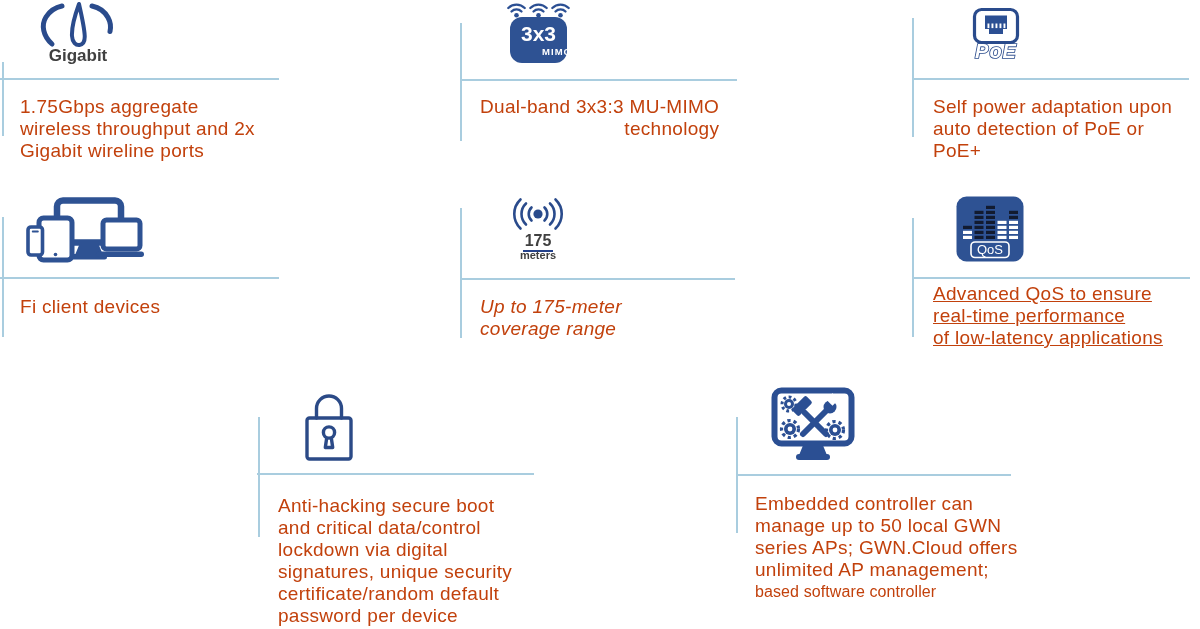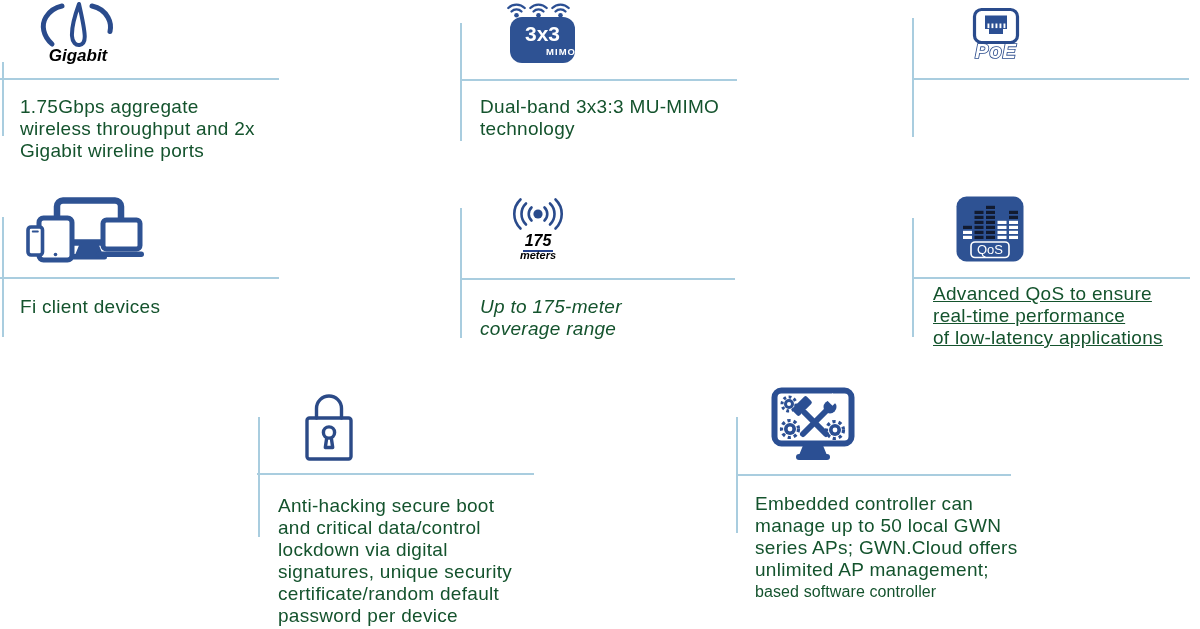--- a/index.html
+++ b/index.html
@@ -3,28 +3,28 @@
 <meta charset="utf-8">
 <style>
   html,body{margin:0;padding:0;background:#ffffff;}
   .canvas{
     position:relative;width:1200px;height:629px;background:#ffffff;
     font-family:"Liberation Sans",sans-serif;overflow:hidden;
   }
   .vline{position:absolute;width:2px;background:#a9cddf;}
   .hline{position:absolute;height:2px;background:#a9cddf;}
   .desc{
-    position:absolute;font-size:19px;line-height:22px;color:#14532d;
+    position:absolute;font-size:19px;line-height:22px;color:#c2410c;
     letter-spacing:0.3px;
   }
   .desc span{display:block;white-space:nowrap;}
   .desc span.small-line{font-size:16px;line-height:21.5px;letter-spacing:0.1px;}
   .icon-label{
-    position:absolute;text-align:center;font-weight:bold;font-style:italic;
-    color:#000000;
+    position:absolute;text-align:center;font-weight:bold;
+    color:#404040;
   }
   .iconbox{position:absolute;}
   .mimo-badge{
     position:absolute;background:#2e5293;border-radius:12px;
     display:flex;flex-direction:column;align-items:center;justify-content:center;
     color:#ffffff;text-align:center;
   }
   .mimo-top{font-size:21px;font-weight:bold;line-height:22px;}
   .mimo-bottom{font-size:9.5px;font-weight:bold;letter-spacing:1px;margin-top:1px;padding-left:37px;}
   .wifi-row{position:absolute;display:flex;gap:1px;}
@@ -61,27 +61,27 @@
         <circle cx="10" cy="13.2" r="2.3" fill="#2b4f93"></circle>
         <path d="M 5,9.5 A 7,7 0 0 1 15,9.5" stroke="#2b4f93" stroke-width="2.3" stroke-linecap="round" fill="none"></path>
         <path d="M 1.8,6 A 11.5,11.5 0 0 1 18.2,6" stroke="#2b4f93" stroke-width="2.3" stroke-linecap="round" fill="none"></path>
       </svg>
     <svg width="21" height="16" viewBox="0 0 20 16">
         <circle cx="10" cy="13.2" r="2.3" fill="#2b4f93"></circle>
         <path d="M 5,9.5 A 7,7 0 0 1 15,9.5" stroke="#2b4f93" stroke-width="2.3" stroke-linecap="round" fill="none"></path>
         <path d="M 1.8,6 A 11.5,11.5 0 0 1 18.2,6" stroke="#2b4f93" stroke-width="2.3" stroke-linecap="round" fill="none"></path>
       </svg>
   </div>
-  <div class="mimo-badge" style="left:510px;top:17px;width:65px;height:46px;">
+  <div class="mimo-badge" style="left:510px;top:17px;width:57px;height:46px;">
     <div class="mimo-top">3x3</div>
     <div class="mimo-bottom">MIMO</div>
   </div>
   <div class="vline" style="left:460px;top:23px;height:118px;"></div>
   <div class="hline" style="left:461px;top:79px;width:276px;"></div>
-  <div class="desc" style="left:480px;top:96px;">
+  <div class="desc" style="left:480px;top:96px;text-align:right;">
     <span>Dual-band 3x3:3 MU-MIMO</span>
     <span>technology</span>
   </div>
 
   <div class="iconbox" style="left:972px;top:7px;">
     <svg width="48" height="38" viewBox="0 0 48 38">
       <rect x="2.5" y="2.5" width="43" height="33" rx="7" fill="#ffffff" stroke="#2a4b8c" stroke-width="3.2"></rect>
       <path d="M 13,8.5 h 22 v 13.5 h -4 v 5 h -14 v -5 h -4 Z" fill="#2b4f93"></path>
       <g fill="#ffffff">
         <rect x="15.5" y="16.5" width="1.9" height="4.6"></rect>
@@ -92,20 +92,25 @@
       </g>
     </svg>
   </div>
   <div class="iconbox" style="left:964px;top:38px;">
     <svg width="64" height="26" viewBox="0 0 64 26">
       <text x="32" y="20" text-anchor="middle" font-family="Liberation Sans, sans-serif" font-size="20" font-weight="bold" font-style="italic" letter-spacing="1" fill="#ffffff" stroke="#2a4b8c" stroke-width="1.7" paint-order="stroke">PoE</text>
     </svg>
   </div>
   <div class="vline" style="left:912px;top:18px;height:119px;"></div>
   <div class="hline" style="left:913px;top:78px;width:276px;"></div>
+  <div class="desc" style="left:933px;top:96px;">
+    <span>Self power adaptation upon</span>
+    <span>auto detection of PoE or</span>
+    <span>PoE+</span>
+  </div>
 
   <div class="iconbox" style="left:26px;top:197px;">
     <svg width="118" height="66" viewBox="0 0 118 66">
       <rect x="31" y="3.5" width="64" height="42" rx="6" fill="#ffffff" stroke="#2e5293" stroke-width="6.5"></rect>
       <path d="M 54,46 h 18 l 5,12 h -28 Z" fill="#2e5293"></path>
       <rect x="45" y="57" width="36" height="5.5" rx="2.5" fill="#2e5293"></rect>
       <rect x="13" y="21" width="33" height="42" rx="4.5" fill="#ffffff" stroke="#2e5293" stroke-width="5"></rect>
       <circle cx="29.5" cy="57.5" r="1.8" fill="#2e5293"></circle>
       <rect x="2" y="30" width="14.5" height="28" rx="3" fill="#ffffff" stroke="#2e5293" stroke-width="3.6"></rect>
       <rect x="5.8" y="33.5" width="7" height="1.9" rx="0.9" fill="#2e5293"></rect>

